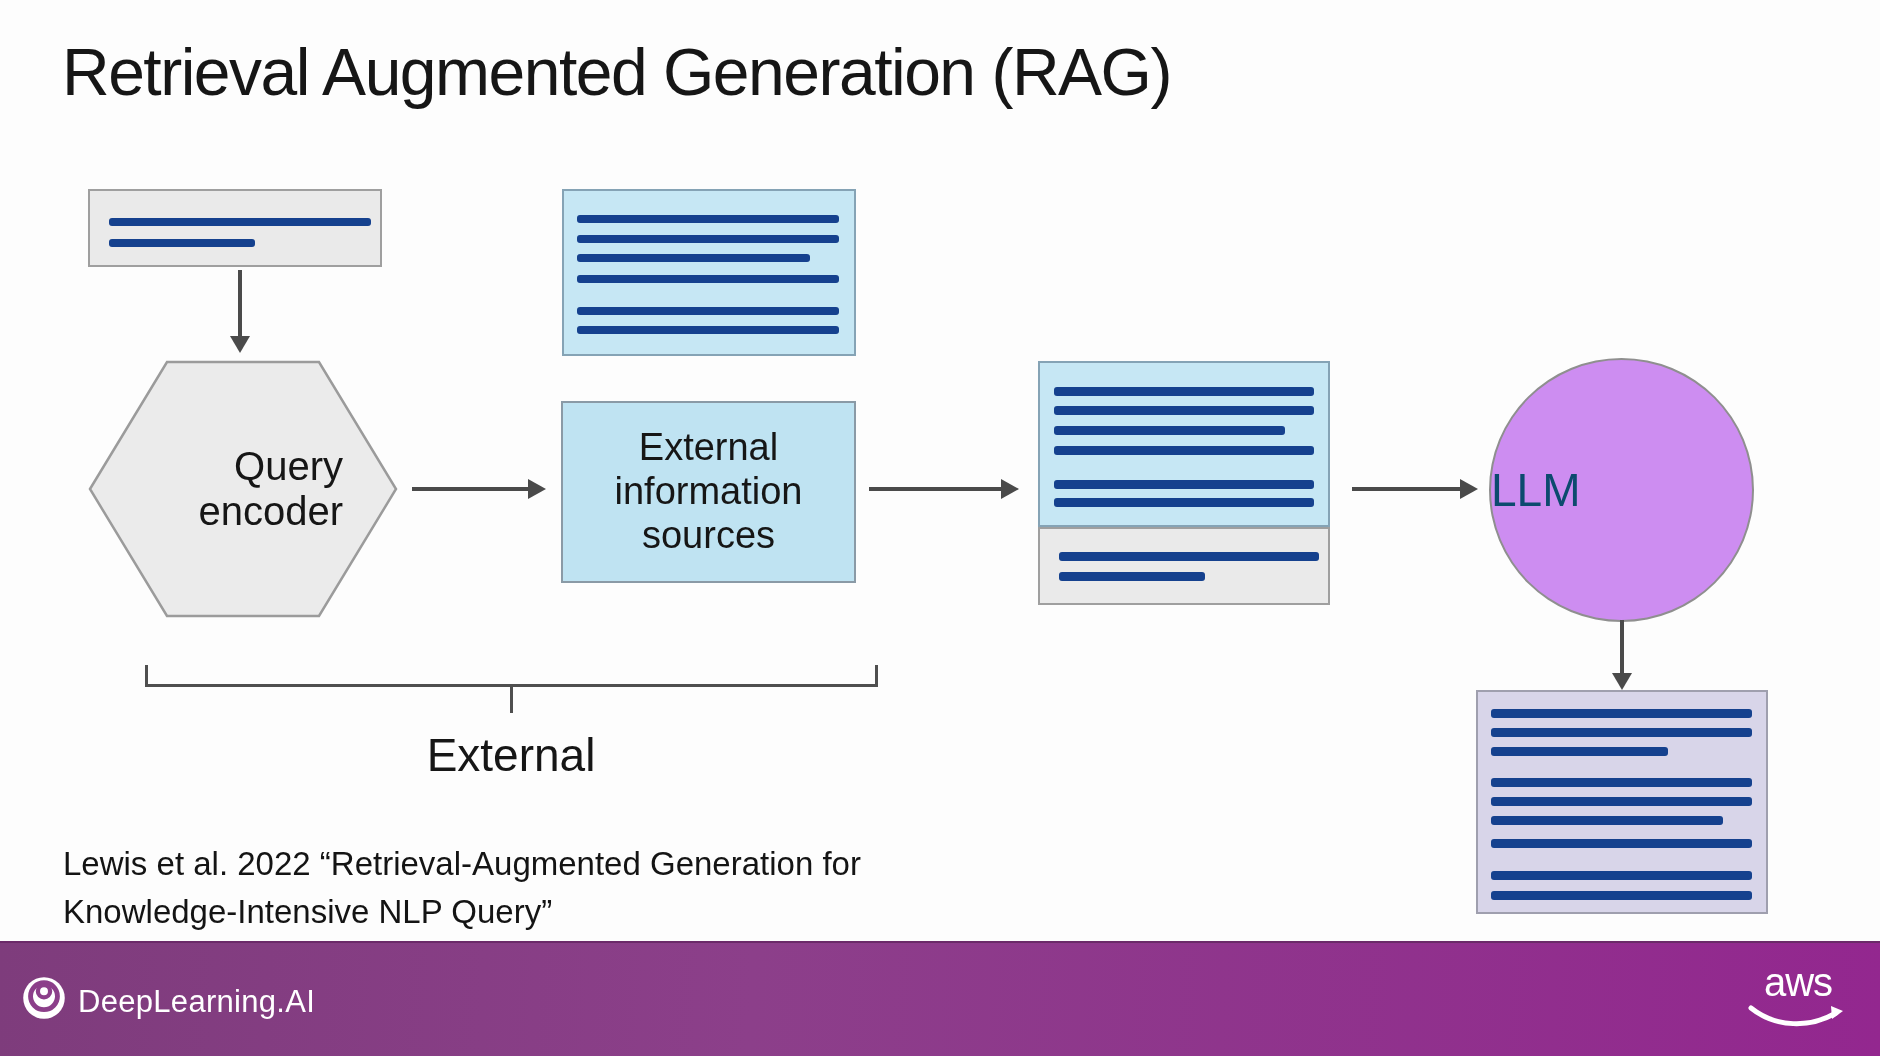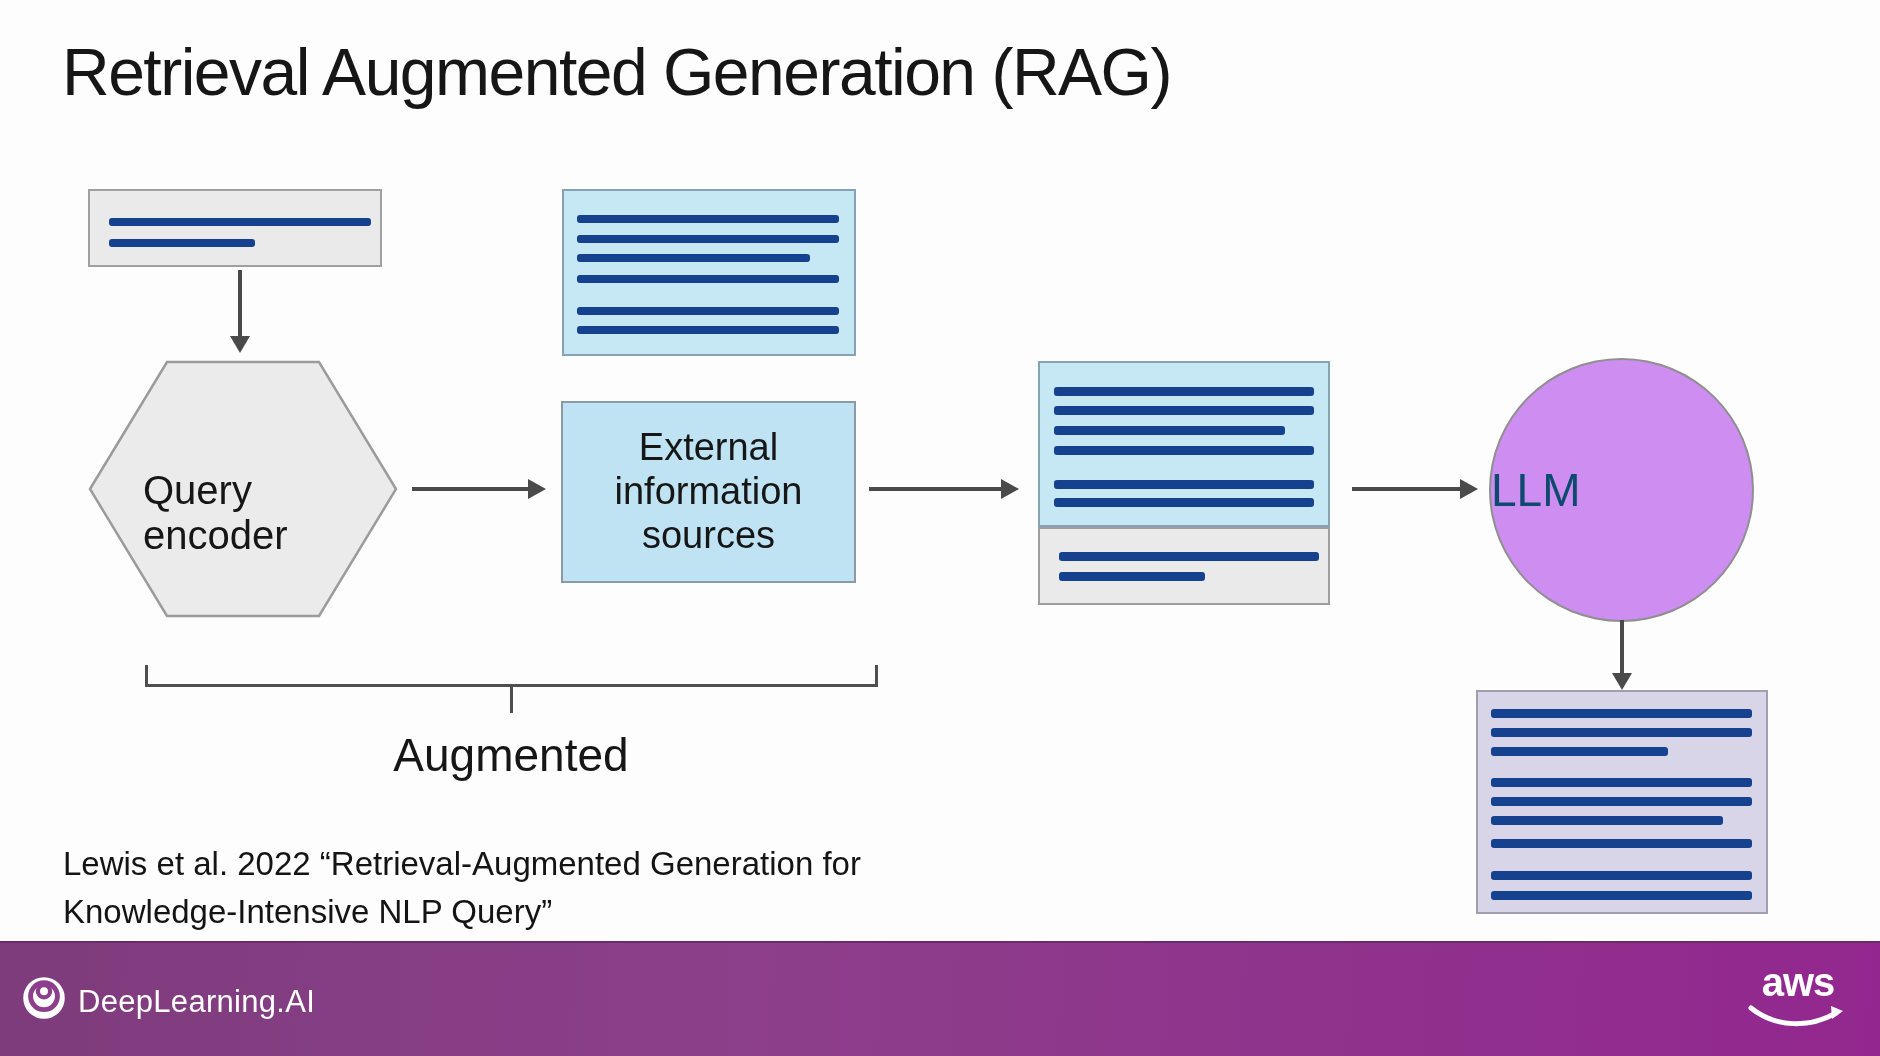--- a/index.html
+++ b/index.html
@@ -26,22 +26,22 @@
   .doc-retrieved-blue { left:1038px; top:361px; width:292px; height:166px;
                background:var(--doc-blue-bg); border:2px solid var(--doc-blue-border); }
   .doc-retrieved-gray { left:1038px; top:527px; width:292px; height:78px;
                background:var(--doc-gray-bg); border:2px solid var(--doc-gray-border); }
   .doc-answer { left:1476px; top:690px; width:292px; height:224px;
                background:var(--lavender-bg); border:2px solid var(--lavender-border); }
 
   .hex-wrap { position:absolute; left:88px; top:360px; width:310px; height:258px; }
   .hex-wrap svg { position:absolute; left:0; top:0; }
   .hex-label { position:absolute; left:0; top:0; width:100%; height:100%;
-               display:flex; align-items:center; justify-content:center; text-align:left;
-               font-size:40px; line-height:1.12; color:var(--text); padding:0 55px;margin-top:24px; }
+               display:flex; align-items:center; justify-content:center; text-align:right;
+               font-size:40px; line-height:1.12; color:var(--text); padding:0 55px; }
 
   .external-box { position:absolute; left:561px; top:401px; width:295px; height:182px;
                background:var(--external-bg); border:2px solid var(--external-border);
                display:flex; align-items:center; justify-content:center; text-align:center;
                font-size:38px; line-height:1.15; color:var(--text); padding:0 56px; }
 
   .llm-circle { position:absolute; left:1489px; top:358px; width:265px; height:264px;
                background:var(--llm-bg); border:2px solid var(--llm-border); border-radius:50%;
                display:flex; align-items:center; justify-content:flex-start;
                font-size:46px; color:#0c4a6e; }
@@ -87,21 +87,21 @@
 
   .citation { position:absolute; left:63px; top:840px; font-size:33px; line-height:1.45;
               color:#141414; }
 
   .footer { position:absolute; left:0; top:941px; width:1880px; height:115px;
             background:linear-gradient(93deg, var(--footer-left) 0%, #8c3f8a 40%, var(--footer-right) 100%);
             border-top:2px solid #6b2a69; }
   .brand { position:absolute; left:22px; top:976px; display:flex; align-items:center; }
   .brand-text { color:#ffffff; font-size:31px; font-weight:500; margin-left:12px; letter-spacing:0.3px;margin-top:8px; }
   .aws { position:absolute; left:1748px; top:962px; width:100px; text-align:center; }
-  .aws-text { color:#ffffff; font-size:40px; font-weight:700; letter-spacing:-1px; line-height:1.0; }
+  .aws-text { color:#ffffff; font-size:40px; font-weight:400; letter-spacing:-1px; line-height:1.0; }
   .aws svg { display:block; margin-top:2px; }
 </style>
 </head>
 <body>
 
 <div class="slide">
 
   <h1 class="title">Retrieval Augmented Generation (RAG)</h1>
 
   <div class="doc doc-query">
@@ -178,21 +178,21 @@
       <div class="doc-line" style="left: 13px; top: 124px; width: 232px; height: 9px;"></div>
       <div class="doc-line" style="left: 13px; top: 147px; width: 261px; height: 9px;"></div>
       <div class="doc-line" style="left: 13px; top: 179px; width: 261px; height: 9px;"></div>
       <div class="doc-line" style="left: 13px; top: 199px; width: 261px; height: 9px;"></div>
     </div>
 
   <div class="bracket-part bracket-hline"></div>
   <div class="bracket-part bracket-tick-left"></div>
   <div class="bracket-part bracket-tick-right"></div>
   <div class="bracket-part bracket-tick-center"></div>
-  <div class="retriever">Augmented</div>
+  <div class="retriever">External</div>
 
   <div class="citation">
     <div>Lewis et al. 2022 “Retrieval-Augmented Generation for</div>
     <div>Knowledge-Intensive NLP Query”</div>
   </div>
 
   <div class="footer"></div>
   <div class="brand">
     <svg width="44" height="44" viewBox="0 0 36 36">
       <circle cx="18" cy="18" r="17" fill="#ffffff"></circle>

